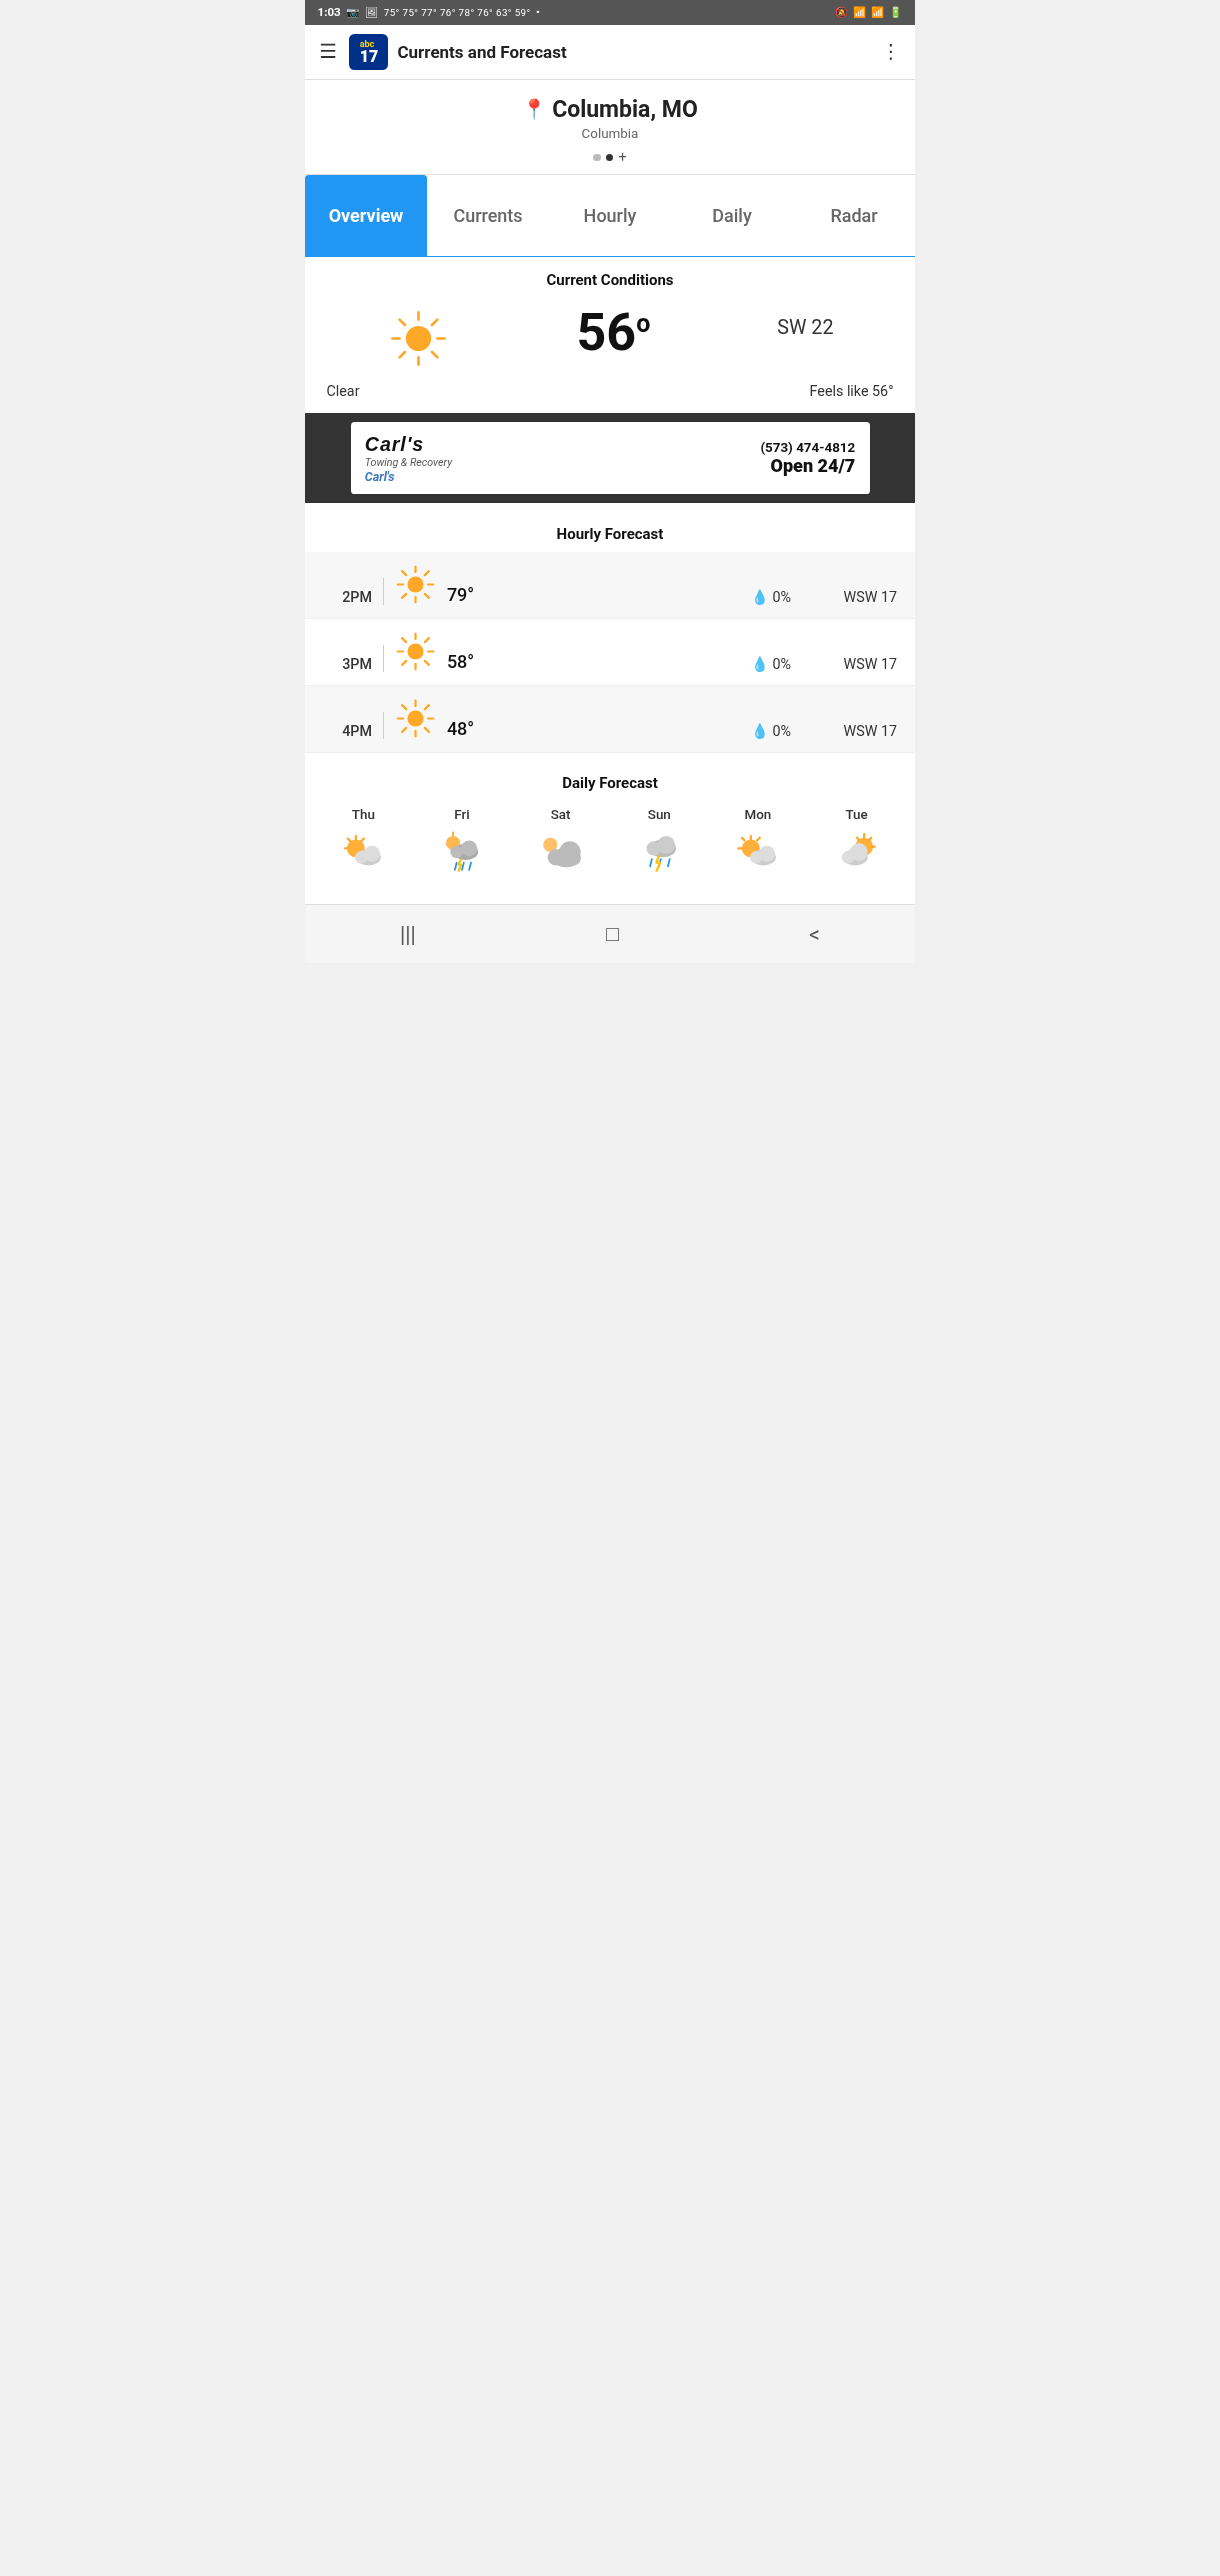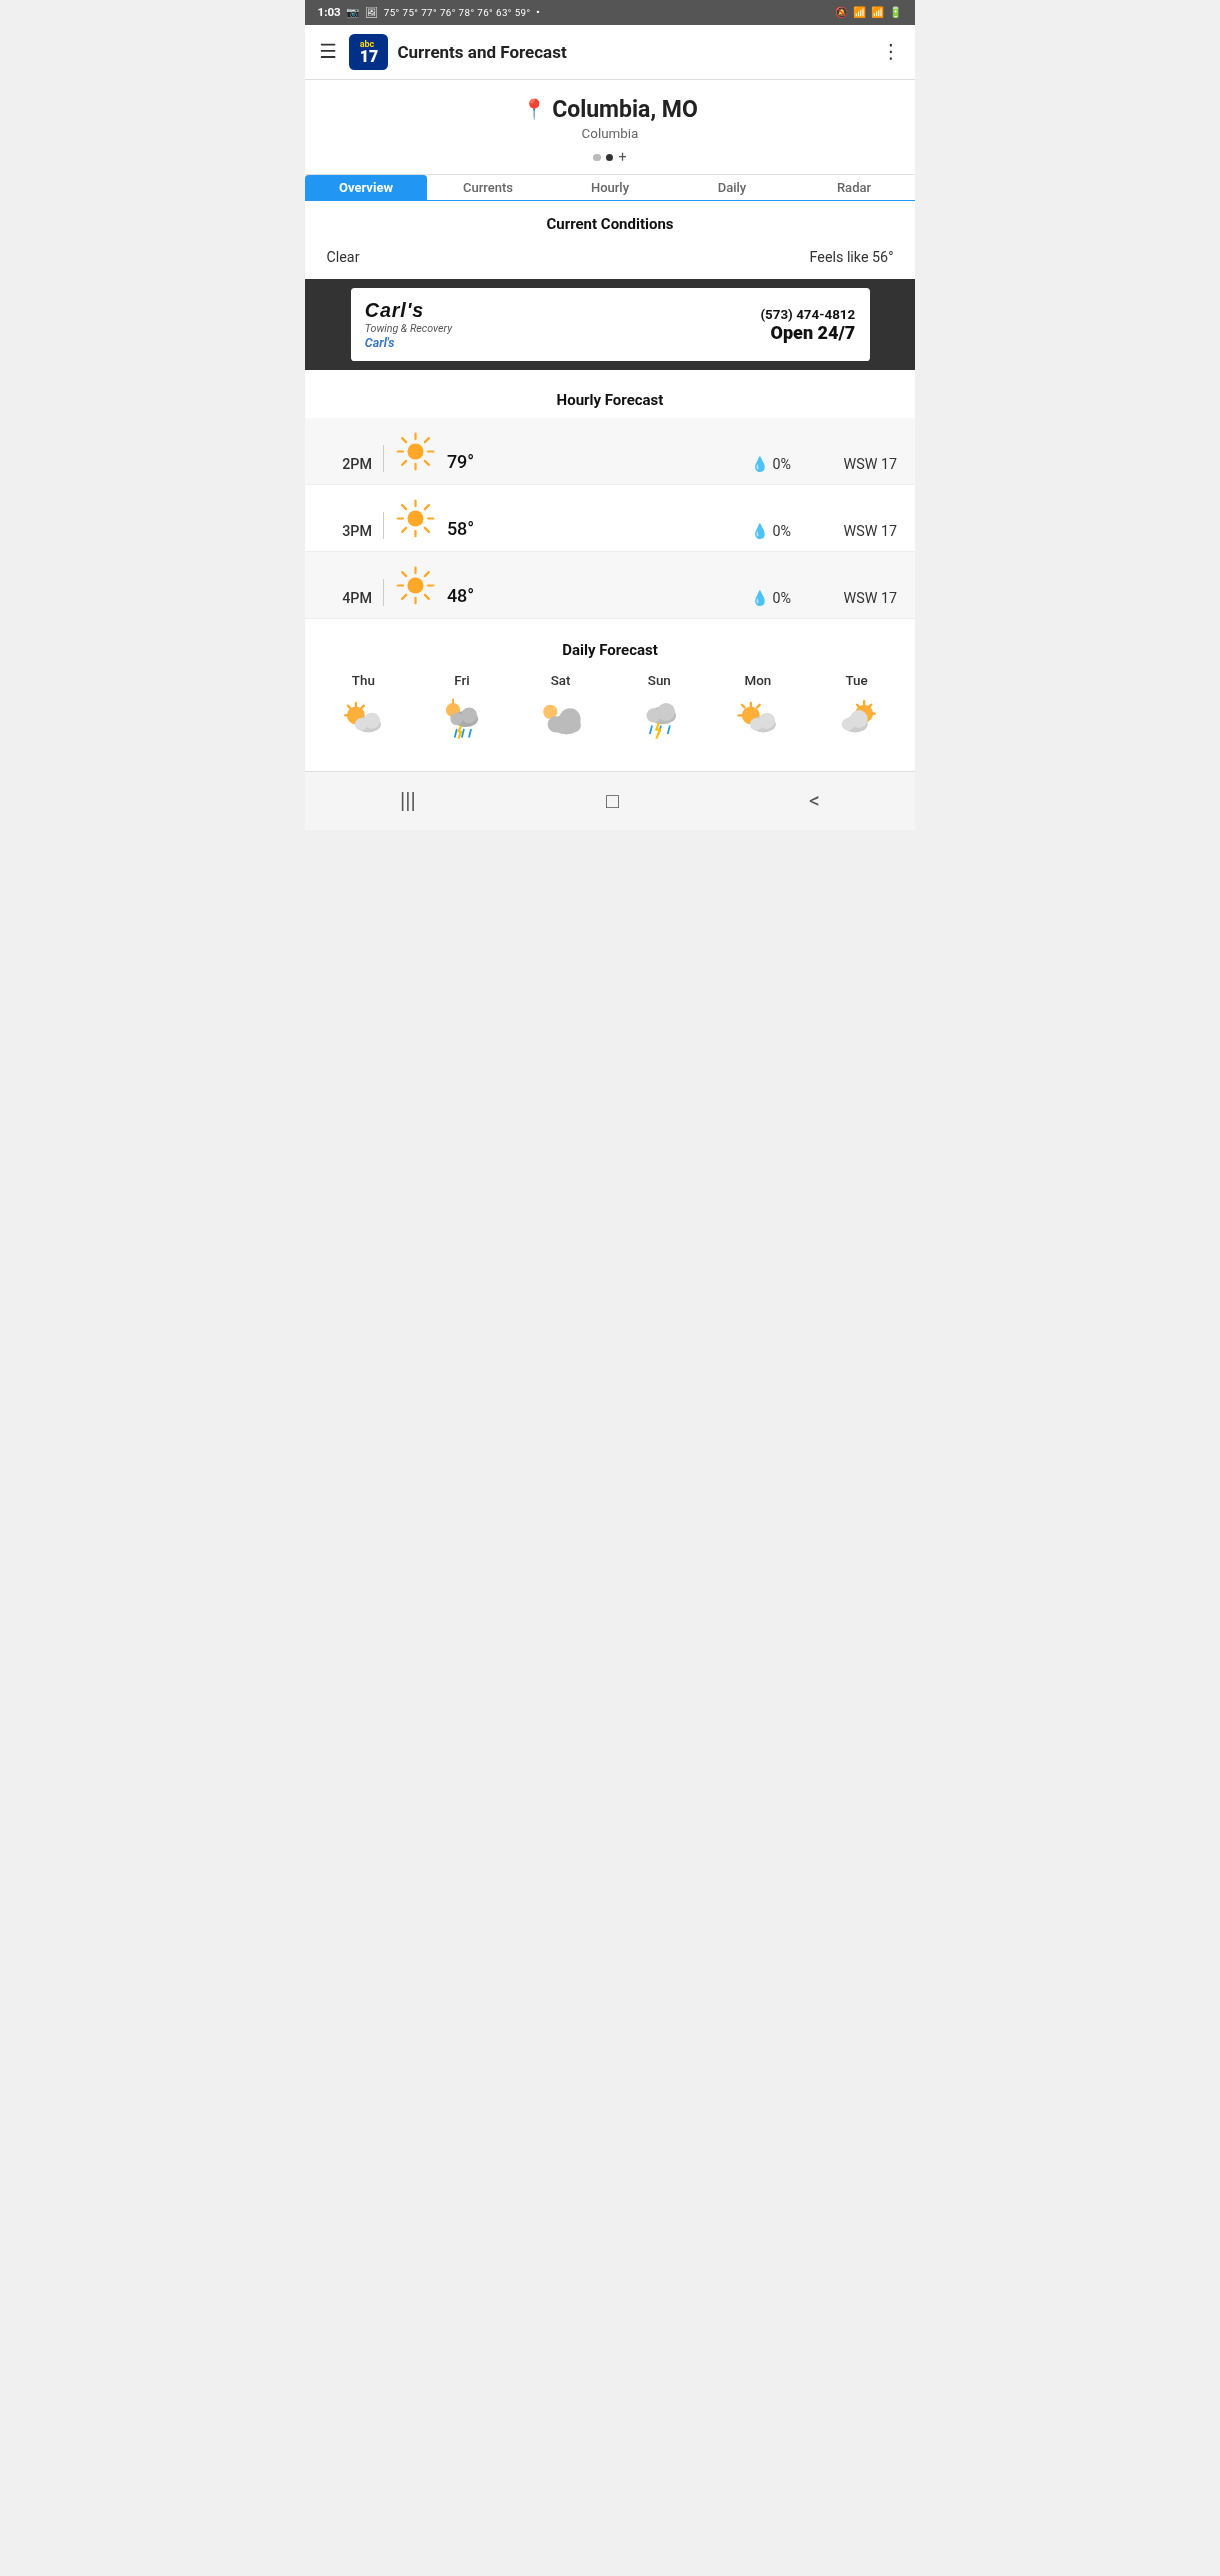--- a/index.html
+++ b/index.html
@@ -119,22 +119,22 @@
 
     
     .tabs {
       background: #fff;
       display: flex;
       border-bottom: 1.8px solid #2196F3;
     }
     .tab {
       flex: 1;
       text-align: center;
-      padding: 5px 0;
-      font-size: 13px;
+      padding: 30px 0;
+      font-size: 18px;
       color: #666;
       cursor: pointer;
       font-weight: 500;
     }
     .tab.active {
       background: #2196F3;
       color: #fff;
       font-weight: bold;
       border-radius: 3.6px 3.6px 0 0;
     }
@@ -343,20 +343,44 @@
   <div class="tab">Hourly</div>
   <div class="tab">Daily</div>
   <div class="tab">Radar</div>
 </div>
 
 <div class="main-content">
 
   <div>
     <div class="section-title">Current Conditions</div>
 
+    <div class="current-conditions">
+
+      <svg class="sun-icon" viewBox="0 0 70 70">
+
+        <line x1="35" y1="6" x2="35" y2="14" stroke="#FFA726" stroke-width="3" stroke-linecap="round"></line>
+        <line x1="35" y1="56" x2="35" y2="64" stroke="#FFA726" stroke-width="3" stroke-linecap="round"></line>
+        <line x1="6" y1="35" x2="14" y2="35" stroke="#FFA726" stroke-width="3" stroke-linecap="round"></line>
+        <line x1="56" y1="35" x2="64" y2="35" stroke="#FFA726" stroke-width="3" stroke-linecap="round"></line>
+        <line x1="14" y1="14" x2="20" y2="20" stroke="#FFA726" stroke-width="3" stroke-linecap="round"></line>
+        <line x1="50" y1="50" x2="56" y2="56" stroke="#FFA726" stroke-width="3" stroke-linecap="round"></line>
+        <line x1="56" y1="14" x2="50" y2="20" stroke="#FFA726" stroke-width="3" stroke-linecap="round"></line>
+        <line x1="14" y1="56" x2="20" y2="50" stroke="#FFA726" stroke-width="3" stroke-linecap="round"></line>
+
+        <circle cx="35" cy="35" r="14" fill="#FFA726"></circle>
+      </svg>
+
+      <div class="temp-area">
+        <div class="temp-big">
+          <span>56</span><sup>o</sup>
+        </div>
+      </div>
+
+      <div class="wind-area">SW 22</div>
+    </div>
 
     <div class="current-details">
       <span>Clear</span>
       <span>Feels like 56°</span>
     </div>
   </div>
 
   <div class="ad-banner">
     <div class="ad-inner">
       <div class="ad-left">

